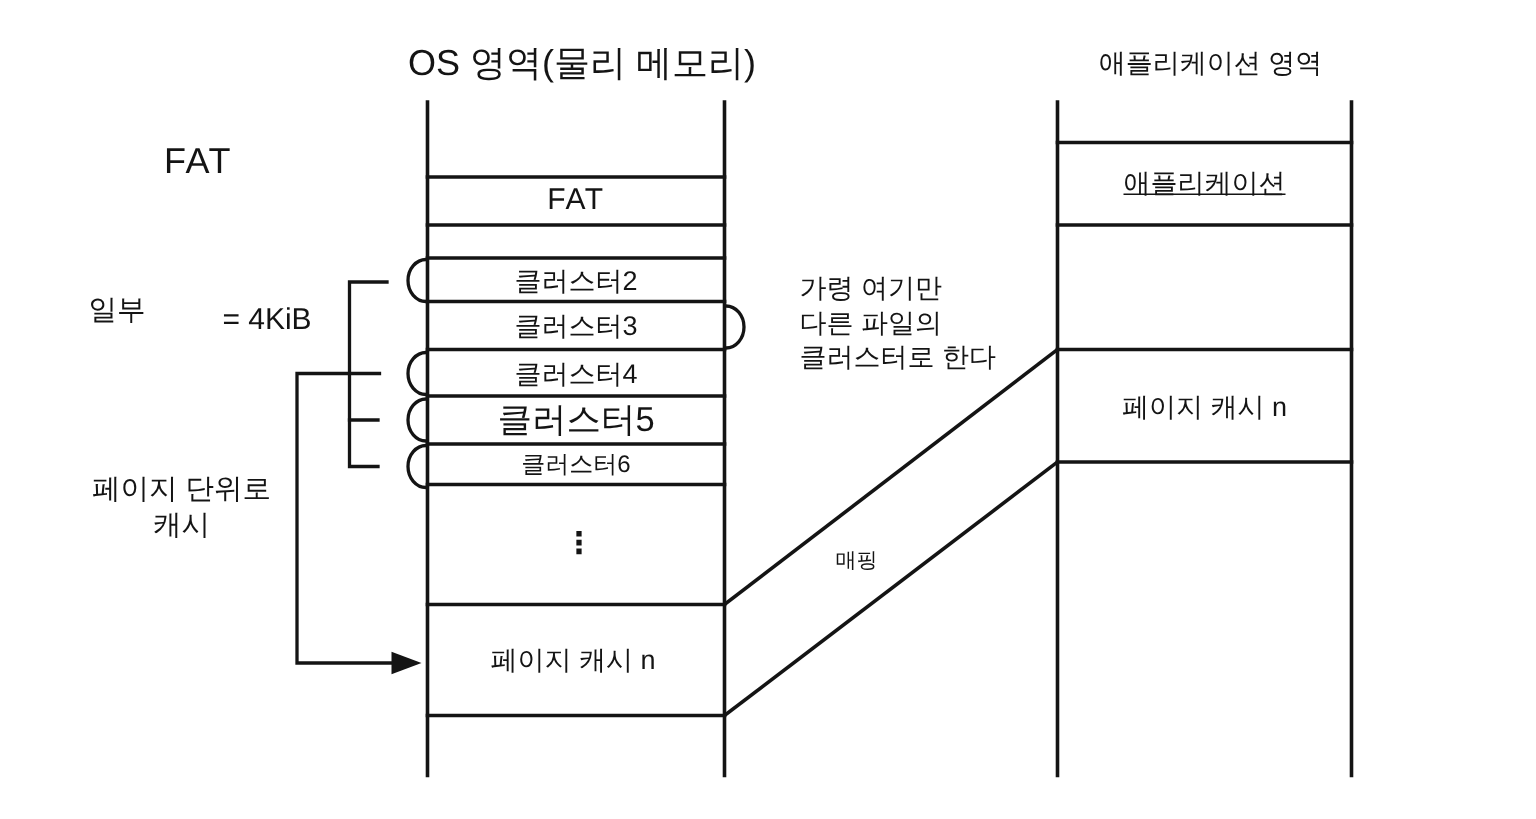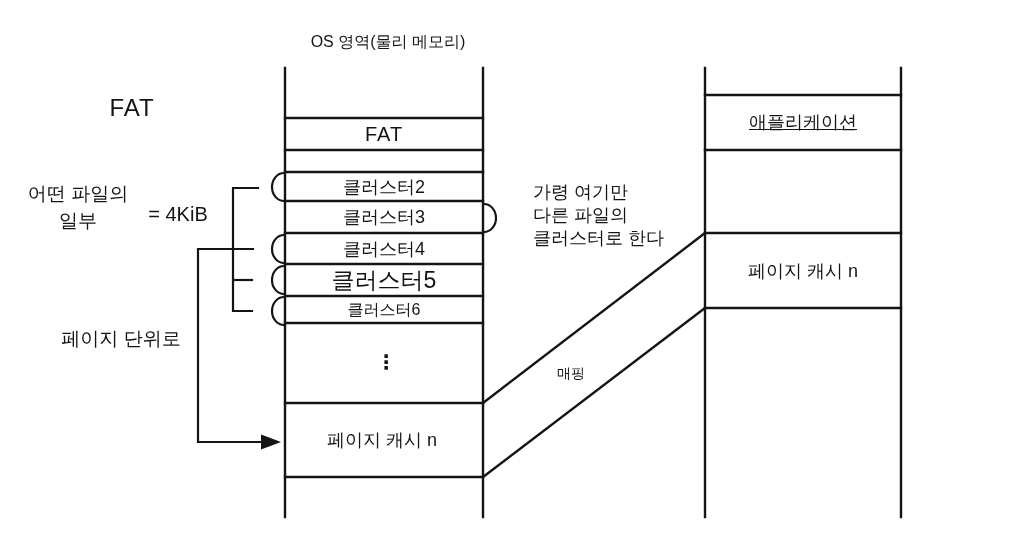--- a/index.html
+++ b/index.html
@@ -20,21 +20,21 @@
   .lbl {
     position: absolute;
     white-space: nowrap;
     color: #141414;
     font-weight: 500;
   }
   .center { transform: translate(-50%, -50%); text-align: center; }
   .stack span { display: block; }
 
   .fat-title      { left: 132px; top: 108px; font-size: 24px; font-weight: 500; letter-spacing: 1px; }
-  .os-header      { left: 388px; top: 42px;  font-size: 16px; }
+  .os-header      { left: 388px; top: 42px;  font-size: 24px; }
   .app-header     { left: 807px; top: 42px;  font-size: 18px; }
 
   .row-fat        { left: 384px; top: 134px; font-size: 20px; letter-spacing: 1px; }
   .row-c2         { left: 384px; top: 187px; font-size: 18px; }
   .row-c3         { left: 384px; top: 217px; font-size: 18px; }
   .row-c4         { left: 384px; top: 249px; font-size: 18px; }
   .row-c5         { left: 384px; top: 280px; font-size: 23px; }
   .row-c6         { left: 384px; top: 310px; font-size: 16px; }
   .row-dots       { left: 386px; top: 362px; font-size: 20px; font-weight: 700; }
   .row-pc-os      { left: 382px; top: 440px; font-size: 18px; }
@@ -98,44 +98,45 @@
     </g>
 
     <g stroke-width="2.2">
       <polyline points="253,249 198,249 198,442 263,442"></polyline>
       <polygon points="281,442 261,434.5 261,449.5" fill="#141414" stroke="none"></polygon>
     </g>
   </svg>
 
   <div class="lbl center fat-title">FAT</div>
   <div class="lbl center os-header">OS 영역(물리 메모리)</div>
+  <div class="lbl center app-header">애플리케이션 영역</div>
 
   <div class="lbl center row-fat">FAT</div>
   <div class="lbl center row-c2">클러스터2</div>
   <div class="lbl center row-c3">클러스터3</div>
   <div class="lbl center row-c4">클러스터4</div>
   <div class="lbl center row-c5">클러스터5</div>
   <div class="lbl center row-c6">클러스터6</div>
   <div class="lbl center row-dots">⋮</div>
   <div class="lbl center row-pc-os">페이지 캐시 n</div>
 
   <div class="lbl center row-app">애플리케이션</div>
   <div class="lbl center row-pc-app">페이지 캐시 n</div>
 
   <div class="lbl center stack file-part">
-    <span>어떤 파일의</span>
     <span>일부</span>
   </div>
   <div class="lbl center kib">= 4KiB</div>
 
   <div class="lbl stack note">
     <span>가령 여기만</span>
     <span>다른 파일의</span>
     <span>클러스터로 한다</span>
   </div>
 
   <div class="lbl center mapping">매핑</div>
 
   <div class="lbl center stack page-unit">
     <span>페이지 단위로</span>
+    <span>캐시</span>
   </div>
 
 </div>
 
 </body></html>

